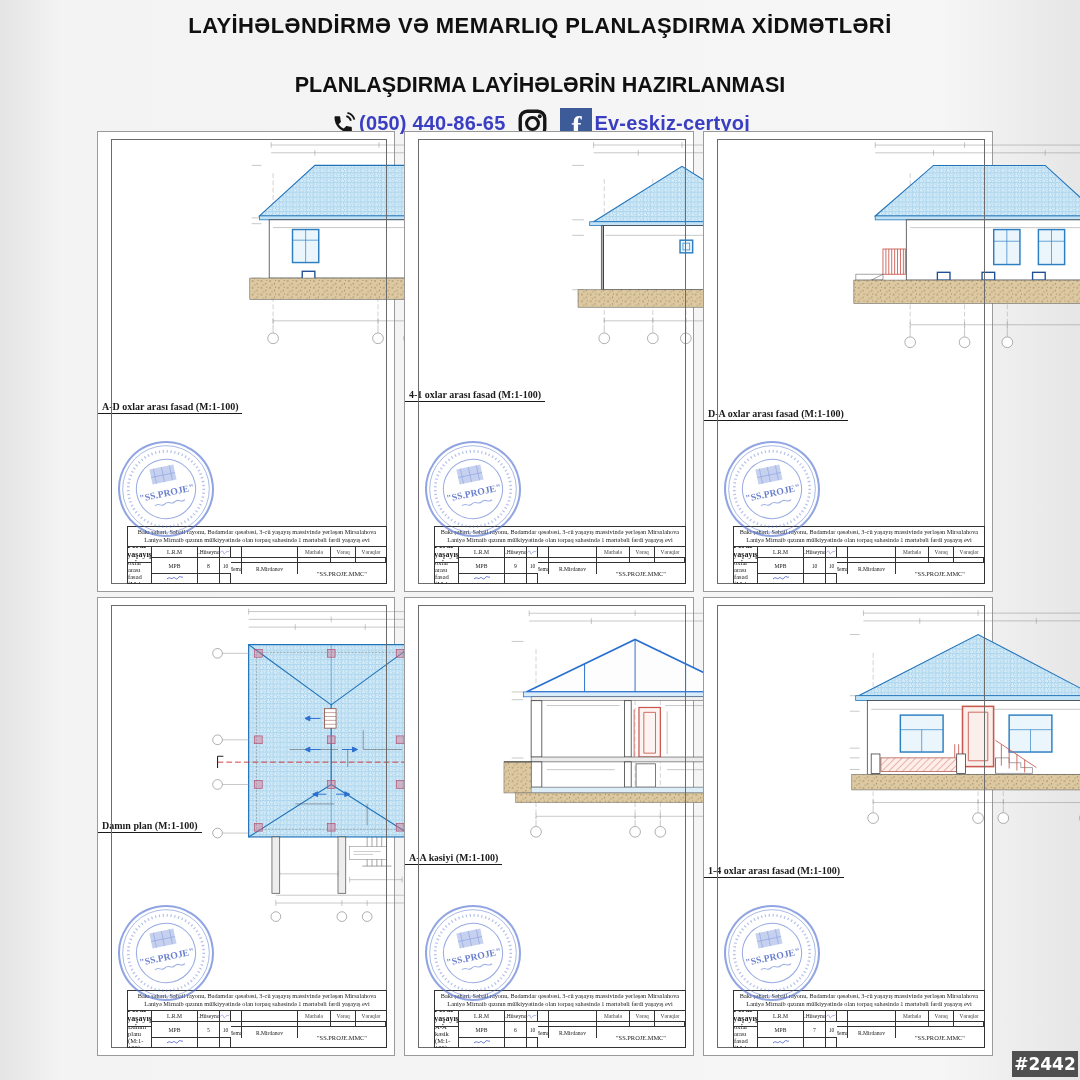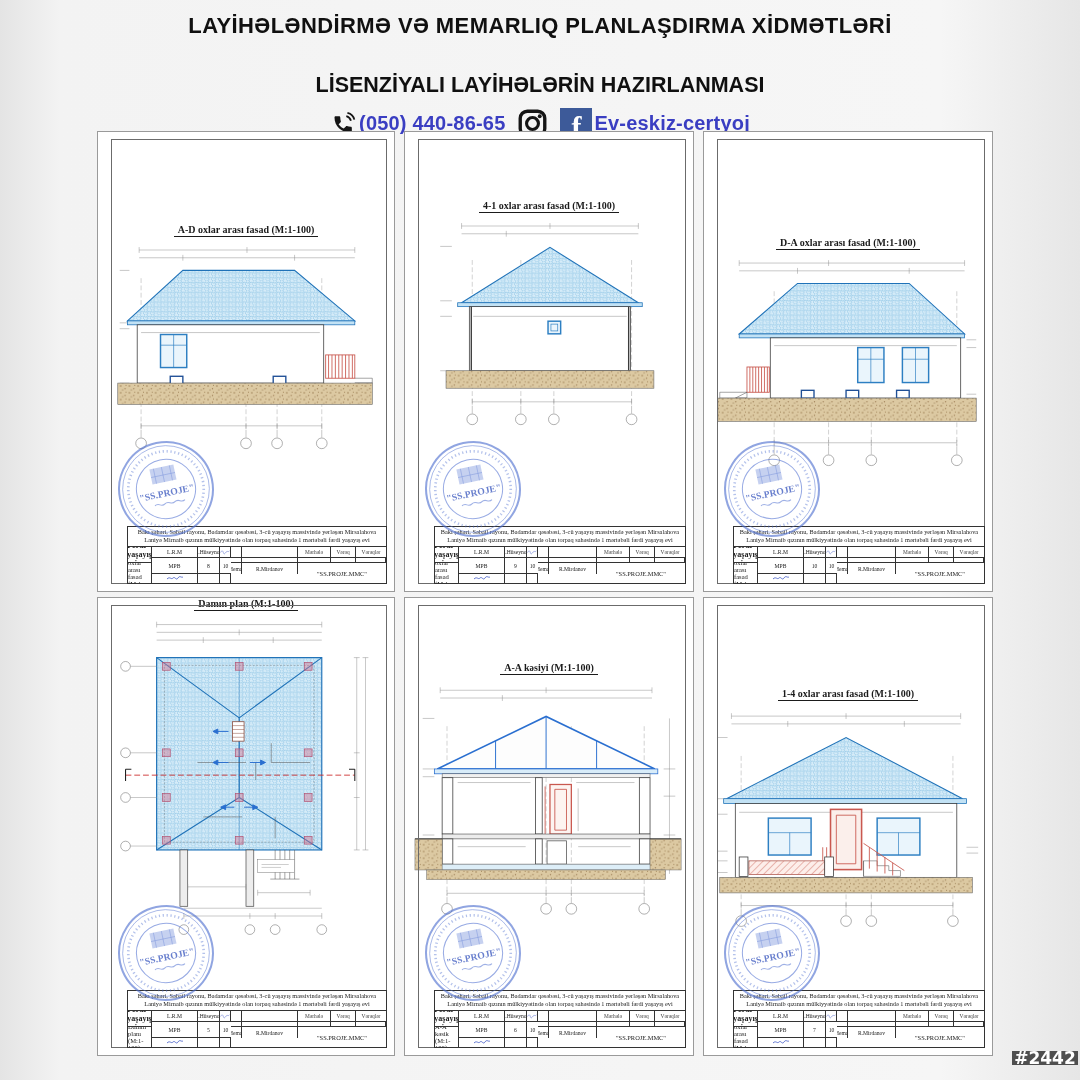--- a/index.html
+++ b/index.html
@@ -13,21 +13,21 @@
   .contacts{margin-top:9px;display:flex;justify-content:center;align-items:center;gap:12px;}
   .c-item{display:flex;align-items:center;gap:2px;}
   .c-text{font-size:20px;font-weight:700;color:#3a3ec2;letter-spacing:.2px;}
   .fb-box{width:32px;height:32px;background:#3d5a99;color:#fff;font-weight:900;font-size:30px;
     display:flex;align-items:flex-end;justify-content:center;line-height:.85;overflow:hidden;
     font-family:"Liberation Serif",serif;}
   
   .grid{position:absolute;left:97px;top:131px;width:896px;display:grid;
     grid-template-columns:298px 290px 290px;grid-template-rows:461px 459px;gap:5px 9px;}
   .sheet{position:relative;background:#fff;border:1px solid #9a9a9a;box-sizing:border-box;
-    display:flex;flex-direction:column;}
+    display:flex;}
   .frame{position:absolute;top:7px;right:7px;bottom:7px;left:13px;border:1px solid #6b6b6b;pointer-events:none;}
   .sheet-title{align-self:center;font-family:"Liberation Serif",serif;font-weight:700;font-size:10px;
     color:#1b1b1b;border-bottom:1px solid #1b1b1b;padding:0 4px 1px;white-space:nowrap;}
   .draw{display:block;margin:4px auto 0;}
   .draw svg{display:block;}
   .grid .sheet:nth-child(1) .sheet-title{margin-top:92px}
   .grid .sheet:nth-child(2) .sheet-title{margin-top:68px}
   .grid .sheet:nth-child(3) .sheet-title{margin-top:105px}
   .grid .sheet:nth-child(4) .sheet-title{}
   .grid .sheet:nth-child(5) .sheet-title{margin-top:64px}
@@ -54,21 +54,21 @@
   .tb-grid>.last{border-right:none}
   .tb-grid>.bot{border-bottom:none}
   .proj{font-size:8px;font-weight:700;}
   .docname{font-size:6.6px;}
   .hdr-cell{font-size:5.4px;color:#444;}
   .comp{font-size:6.4px;}
   .sig svg{display:block}
   
   .stamp{position:absolute;left:4px;bottom:44px;width:102px;height:102px;opacity:.78;pointer-events:none;}
   
-  .badge{position:absolute;left:1012px;top:1051px;width:66px;height:14px;background:#4f4f4f;
+  .badge{position:absolute;left:1012px;top:1051px;width:66px;height:26px;background:#4f4f4f;
     color:#fff;font-size:17px;font-weight:700;display:flex;align-items:center;justify-content:center;
     font-family:"DejaVu Sans",sans-serif;}
 </style>
 </head>
 <body>
 
 <svg width="0" height="0" style="position:absolute" aria-hidden="true">
   <defs>
     <pattern id="roofpat" width="7" height="5" patternUnits="userSpaceOnUse">
       <rect width="7" height="5" fill="#d6ecf8"></rect>
@@ -88,21 +88,21 @@
     </pattern>
   </defs>
 </svg>
 
 <div class="page">
 
   <header class="hdr">
     <div class="hdr-title">LAYİHƏLƏNDİRMƏ VƏ MEMARLIQ PLANLAŞDIRMA XİDMƏTLƏRİ</div>
     <div class="hdr-sub">
       <br>
-      <span>LİSENZİYALI LAYİHƏLƏRİN HAZIRLANMASI</span>
+      <span>PLANLAŞDIRMA LAYİHƏLƏRİN HAZIRLANMASI</span>
     </div>
     <div class="contacts">
       <div class="c-item">
         <svg width="27" height="27" viewBox="0 0 24 24">
           <path fill="#151515" d="M6.54 10.8c1.3 2.5 3.2 4.4 5.66 5.66l1.9-1.9c.26-.26.63-.34.96-.23 1.05.35 2.18.54 3.34.54.55 0 1 .45 1 1v3.13c0 .55-.45 1-1 1C9.93 20 4 14.07 4 6.6c0-.55.45-1 1-1h3.13c.55 0 1 .45 1 1 0 1.16.19 2.29.54 3.34.1.33.03.7-.23.96l-1.9 1.9z"></path>
           <path fill="none" stroke="#151515" stroke-width="1.6" d="M14.5 5.5c2.2.6 3.6 2 4.1 4.1 M15.5 2.5c3.4.8 5.5 2.9 6.1 6.1"></path>
         </svg>
         <span class="c-text">(050) 440-86-65</span>
       </div>
       <div class="c-item">

